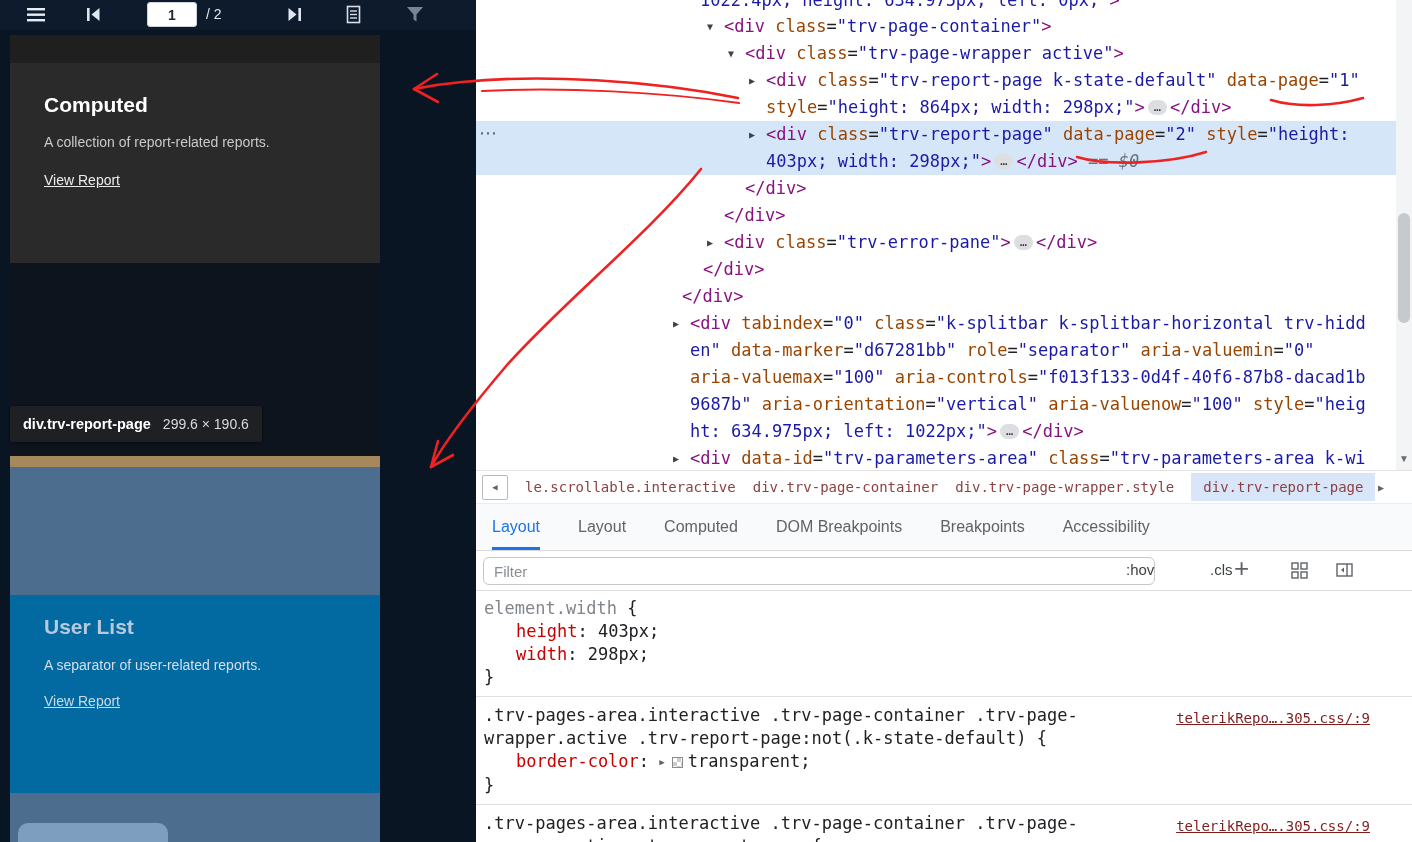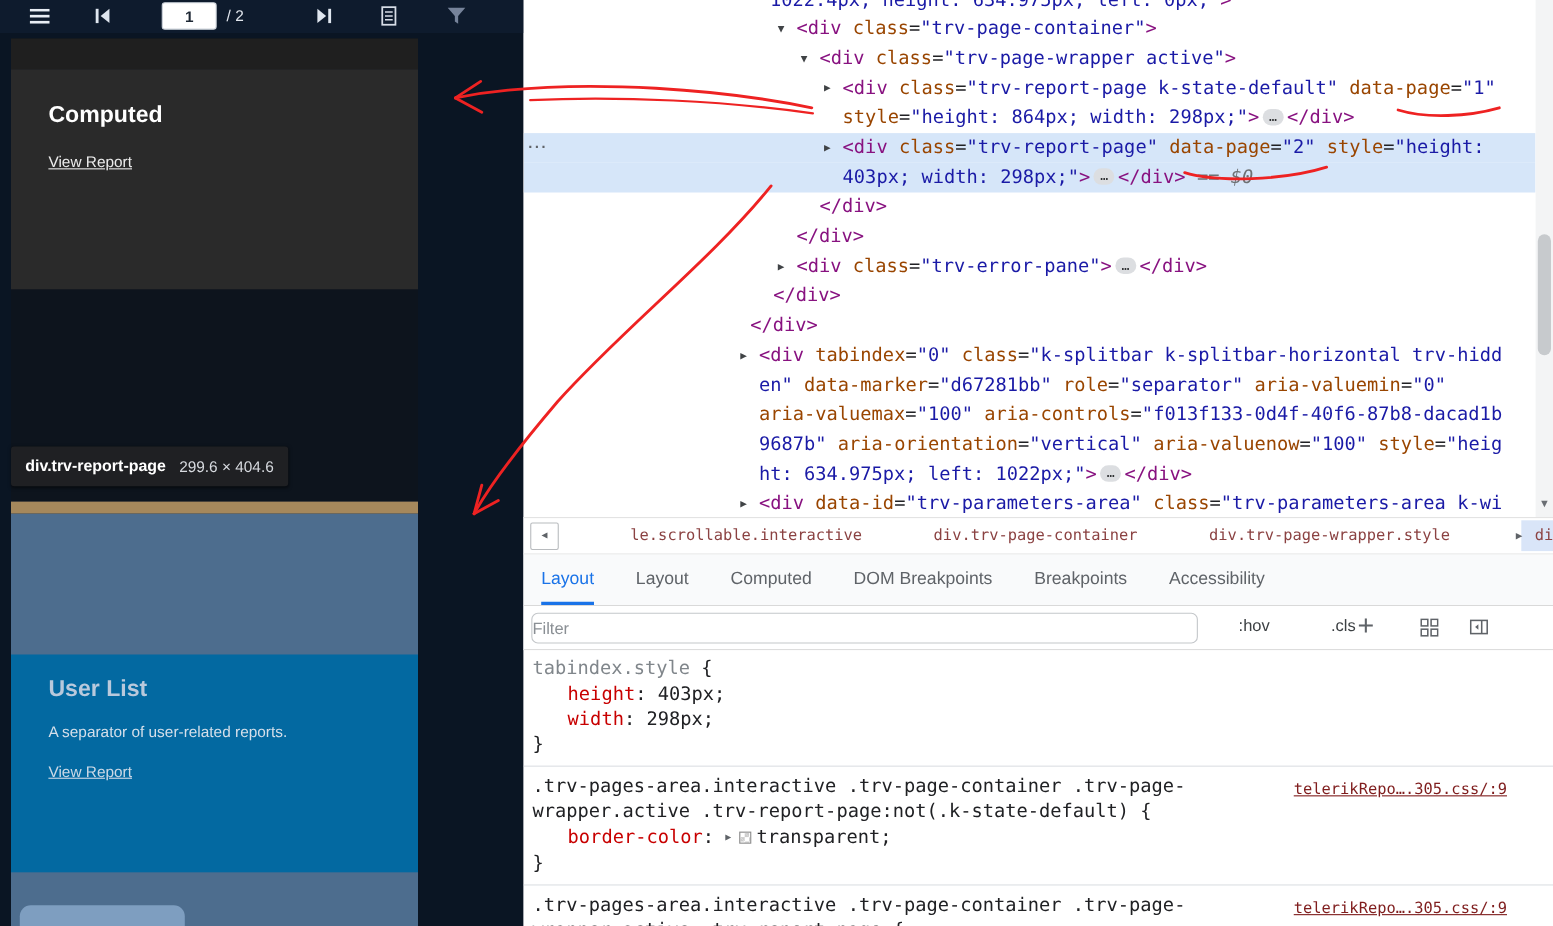--- a/index.html
+++ b/index.html
@@ -64,37 +64,37 @@
   .scroll-down { position:absolute; left:0; top:448px; width:16px; height:20px; color:#6a6e73; font-size:10px;
                  display:flex; align-items:center; justify-content:center; }
 
   
   .crumbbar { position:absolute; left:0; top:470px; width:936px; height:33px; background:#ffffff;
               border-top:1px solid #e3e3e3; display:flex; align-items:center; padding-left:6px; gap:17px;
               font-family:"DejaVu Sans Mono", monospace; font-size:14px; color:#8b4242; overflow:hidden; }
   .back-btn { width:26px; height:25px; border:1px solid #b8bbbe; border-radius:2px; background:#fff;
               display:flex; align-items:center; justify-content:center; color:#5f6368; font-size:9px;
               cursor:pointer; flex:0 0 auto; }
-  .crumb { white-space:nowrap; cursor:pointer; padding:6px 0;margin-left:48px; }
+  .crumb { white-space:nowrap; cursor:pointer; padding:6px 0; }
   .crumb.active { background:#d9e5f8; padding:6px 12px; }
   .crumb-next { position:absolute; right:28px; color:#5f6368; font-size:10px; cursor:pointer; }
 
   
   .tabsbar { position:absolute; left:0; top:503px; width:936px; height:48px; background:#f9fafb;
              border-top:1px solid #ececec; border-bottom:1px solid #d9d9d9;
              display:flex; align-items:stretch; gap:38px; padding-left:16px;
              font-size:16px; color:#5f6368; }
   .dtab { display:flex; align-items:center; cursor:pointer; white-space:nowrap; }
   .dtab.active { color:#1a73e8; box-shadow:inset 0 -3px 0 #1a73e8; }
 
   
   .filterrow { position:absolute; left:0; top:551px; width:936px; height:40px; background:#fff;
                border-bottom:1px solid #dddddd; }
-  .filter-input { position:absolute; left:7px; top:6px; width:606px; height:28px; border:1px solid #c4c7ca;
-                  border-radius:6px; font-size:15px; color:#202124;
+  .filter-input { position:absolute; left:7px; top:6px; width:672px; height:28px; border:1px solid #c4c7ca;
+                  border-radius:6px; padding-left:10px; font-size:15px; color:#202124;
                   font-family:"Liberation Sans", sans-serif; outline:none; }
   .filter-input::placeholder { color:#8a8f94; }
   .ftxt { position:absolute; top:10px; font-size:15px; color:#3c4043; cursor:pointer; }
   .fplus { position:absolute; left:758px; top:2px; font-size:26px; font-weight:200; color:#5f6368; cursor:pointer; }
   .ficon { position:absolute; top:11px; cursor:pointer; }
 
   
   .stylespane { position:absolute; left:0; top:591px; width:936px; height:251px; overflow:hidden;
                 font-family:"DejaVu Sans Mono", monospace; font-size:17px; line-height:23px;
                 color:#202124; padding-top:6px; }
@@ -158,38 +158,39 @@
       <svg width="18" height="17">
         <polygon points="1,1 17,1 10.5,8.5 10.5,15.5 7.5,13.5 7.5,8.5" fill="#76839a"></polygon>
       </svg>
     </span>
   </div>
 
   <div class="page1">
     <div class="p1strip"></div>
     <div class="p1card">
       <div class="rpt-title">Computed</div>
+      <div class="rpt-desc">A collection of report-related reports.</div>
       <span class="rpt-link">View Report</span>
     </div>
   </div>
 
   <div class="tanband"></div>
 
   <div class="page2">
     <div class="p2card">
       <div class="rpt-title">User List</div>
       <div class="rpt-desc">A separator of user-related reports.</div>
       <span class="rpt-link">View Report</span>
     </div>
     <div class="p2pill"></div>
   </div>
 
   <div class="size-tooltip">
     <span class="sel">div.trv-report-page</span>
-    <span class="dims">299.6 × 404.6</span>
+    <span class="dims">299.6 × 190.6</span>
   </div>
 </div>
 
 <div class="devtools">
 
   <div class="tree"><div class="code-line clip" style="padding-left: 224px;"><span class="t-v tok">1022.4px; height: 634.975px; left: 0px;</span><span class="t-p tok">"</span><span class="t-t tok">&gt;</span></div><div class="code-line" style="padding-left: 248px;"><span class="tri tok">▼</span><span class="t-t tok">&lt;div</span><span class="t-p tok"> </span><span class="t-a tok">class</span><span class="t-p tok">=</span><span class="t-v tok">"trv-page-container"</span><span class="t-t tok">&gt;</span></div><div class="code-line" style="padding-left: 269px;"><span class="tri tok">▼</span><span class="t-t tok">&lt;div</span><span class="t-p tok"> </span><span class="t-a tok">class</span><span class="t-p tok">=</span><span class="t-v tok">"trv-page-wrapper active"</span><span class="t-t tok">&gt;</span></div><div class="code-line" style="padding-left: 290px;"><span class="tri tok">▶</span><span class="t-t tok">&lt;div</span><span class="t-p tok"> </span><span class="t-a tok">class</span><span class="t-p tok">=</span><span class="t-v tok">"trv-report-page k-state-default"</span><span class="t-p tok"> </span><span class="t-a tok">data-page</span><span class="t-p tok">=</span><span class="t-v tok">"1"</span></div><div class="code-line" style="padding-left: 290px;"><span class="t-a tok">style</span><span class="t-p tok">=</span><span class="t-v tok">"height: 864px; width: 298px;"</span><span class="t-t tok">&gt;</span><span class="ell tok">…</span><span class="t-t tok">&lt;/div&gt;</span></div><div class="code-line hl" style="padding-left: 290px;"><span class="tri tok">▶</span><span class="t-t tok">&lt;div</span><span class="t-p tok"> </span><span class="t-a tok">class</span><span class="t-p tok">=</span><span class="t-v tok">"trv-report-page"</span><span class="t-p tok"> </span><span class="t-a tok">data-page</span><span class="t-p tok">=</span><span class="t-v tok">"2"</span><span class="t-p tok"> </span><span class="t-a tok">style</span><span class="t-p tok">=</span><span class="t-v tok">"height:</span></div><div class="code-line hl" style="padding-left: 290px;"><span class="t-v tok">403px; width: 298px;"</span><span class="t-t tok">&gt;</span><span class="ell tok">…</span><span class="t-t tok">&lt;/div&gt;</span><span class="t-g tok"> == $0</span></div><div class="code-line" style="padding-left: 269px;"><span class="t-t tok">&lt;/div&gt;</span></div><div class="code-line" style="padding-left: 248px;"><span class="t-t tok">&lt;/div&gt;</span></div><div class="code-line" style="padding-left: 248px;"><span class="tri tok">▶</span><span class="t-t tok">&lt;div</span><span class="t-p tok"> </span><span class="t-a tok">class</span><span class="t-p tok">=</span><span class="t-v tok">"trv-error-pane"</span><span class="t-t tok">&gt;</span><span class="ell tok">…</span><span class="t-t tok">&lt;/div&gt;</span></div><div class="code-line" style="padding-left: 227px;"><span class="t-t tok">&lt;/div&gt;</span></div><div class="code-line" style="padding-left: 206px;"><span class="t-t tok">&lt;/div&gt;</span></div><div class="code-line" style="padding-left: 214px;"><span class="tri tok">▶</span><span class="t-t tok">&lt;div</span><span class="t-p tok"> </span><span class="t-a tok">tabindex</span><span class="t-p tok">=</span><span class="t-v tok">"0"</span><span class="t-p tok"> </span><span class="t-a tok">class</span><span class="t-p tok">=</span><span class="t-v tok">"k-splitbar k-splitbar-horizontal trv-hidd</span></div><div class="code-line" style="padding-left: 214px;"><span class="t-v tok">en"</span><span class="t-p tok"> </span><span class="t-a tok">data-marker</span><span class="t-p tok">=</span><span class="t-v tok">"d67281bb"</span><span class="t-p tok"> </span><span class="t-a tok">role</span><span class="t-p tok">=</span><span class="t-v tok">"separator"</span><span class="t-p tok"> </span><span class="t-a tok">aria-valuemin</span><span class="t-p tok">=</span><span class="t-v tok">"0"</span></div><div class="code-line" style="padding-left: 214px;"><span class="t-a tok">aria-valuemax</span><span class="t-p tok">=</span><span class="t-v tok">"100"</span><span class="t-p tok"> </span><span class="t-a tok">aria-controls</span><span class="t-p tok">=</span><span class="t-v tok">"f013f133-0d4f-40f6-87b8-dacad1b</span></div><div class="code-line" style="padding-left: 214px;"><span class="t-v tok">9687b"</span><span class="t-p tok"> </span><span class="t-a tok">aria-orientation</span><span class="t-p tok">=</span><span class="t-v tok">"vertical"</span><span class="t-p tok"> </span><span class="t-a tok">aria-valuenow</span><span class="t-p tok">=</span><span class="t-v tok">"100"</span><span class="t-p tok"> </span><span class="t-a tok">style</span><span class="t-p tok">=</span><span class="t-v tok">"heig</span></div><div class="code-line" style="padding-left: 214px;"><span class="t-v tok">ht: 634.975px; left: 1022px;"</span><span class="t-t tok">&gt;</span><span class="ell tok">…</span><span class="t-t tok">&lt;/div&gt;</span></div><div class="code-line" style="padding-left: 214px;"><span class="tri tok">▶</span><span class="t-t tok">&lt;div</span><span class="t-p tok"> </span><span class="t-a tok">data-id</span><span class="t-p tok">=</span><span class="t-v tok">"trv-parameters-area"</span><span class="t-p tok"> </span><span class="t-a tok">class</span><span class="t-p tok">=</span><span class="t-v tok">"trv-parameters-area k-wi</span></div></div>
   <div class="dots-marker">⋯</div>
 
   <div class="tree-scrollbar">
     <div class="tree-thumb"></div>
@@ -233,21 +234,21 @@
       <svg width="18" height="16">
         <rect x="1" y="2" width="15" height="12" fill="none" stroke="#5f6368" stroke-width="1.4"></rect>
         <line x1="11" y1="2" x2="11" y2="14" stroke="#5f6368" stroke-width="1.4"></line>
         <polygon points="8,8 11,5.5 11,10.5" fill="#5f6368" transform="translate(-3,0)"></polygon>
       </svg>
     </span>
   </div>
 
   <div class="stylespane">
       <div class="rule">
-        <div class="sel-line"><span class="sel-gray">tabindex.style</span><span class="brace"> {</span></div>
+        <div class="sel-line"><span class="sel-gray">element.width</span><span class="brace"> {</span></div>
         <div class="decl"><span class="prop">height</span><span class="dval">: </span><span class="dval">403px;</span></div>
         <div class="decl"><span class="prop">width</span><span class="dval">: </span><span class="dval">298px;</span></div>
         <div class="close-brace">}</div>
       </div>
       <div class="rule-divider"></div>
       <div class="rule">
         <div class="sel-line"><span class="sel-txt">.trv-pages-area.interactive .trv-page-container .trv-page-</span><span class="css-link">telerikRepo….305.css/:9</span></div>
         <div class="sel-line"><span class="sel-txt">wrapper.active .trv-report-page:not(.k-state-default)</span><span class="brace"> {</span></div>
         <div class="decl"><span class="prop">border-color</span><span class="dval">: </span><span class="exp-arrow">▶</span><span class="swatch"></span><span class="dval">transparent;</span></div>
         <div class="close-brace">}</div>

